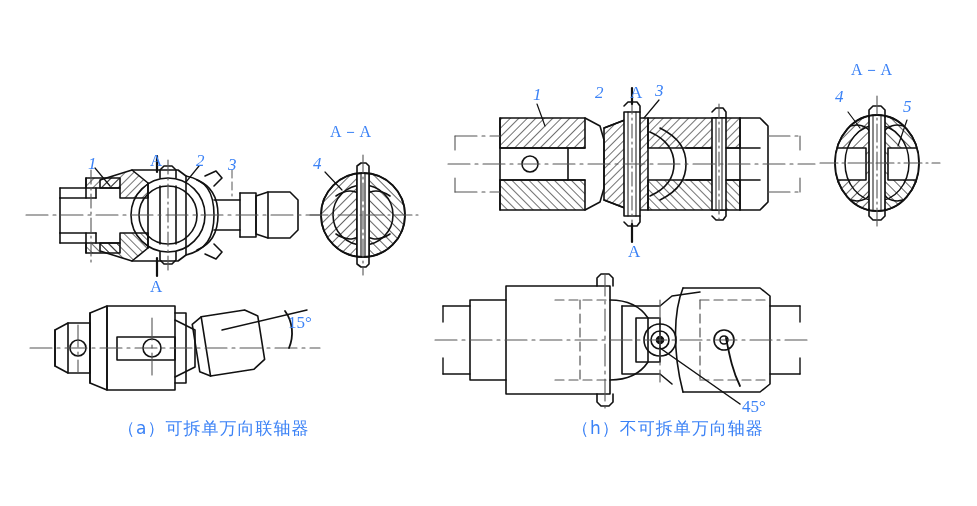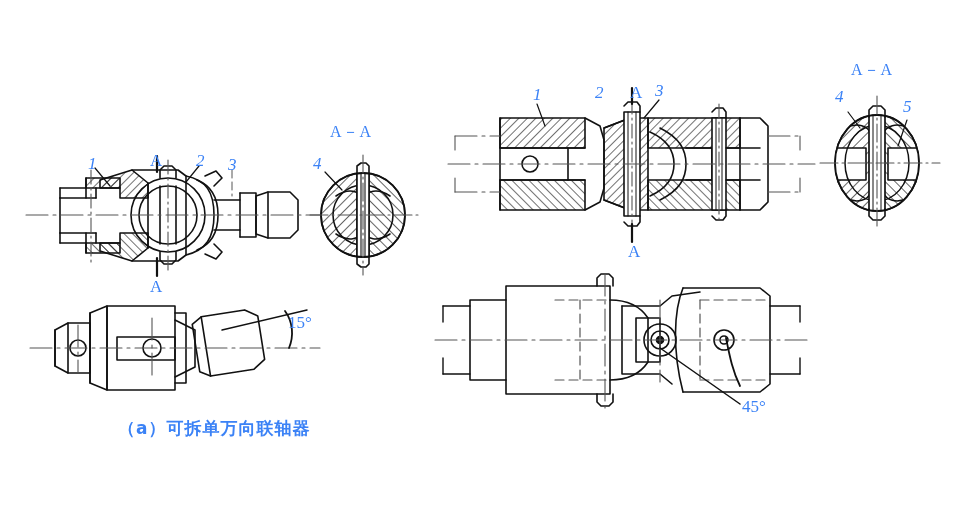--- a/index.html
+++ b/index.html
@@ -48,21 +48,21 @@
     letter-spacing: 1px;
     font-family: "Liberation Serif", "DejaVu Serif", serif;
   }
   .angle {
     font-size: 17px;
     font-family: "Liberation Serif", "DejaVu Serif", serif;
   }
   .caption {
     font-size: 17px;
     font-family: "DejaVu Sans", "Liberation Sans", sans-serif;
-    font-weight: bold;
+    font-weight: normal;
     letter-spacing: 1px;
   }
   .figcap {
     font-size: 18px;
     font-family: "DejaVu Sans", "Liberation Sans", sans-serif;
     letter-spacing: 2px;
   }
 </style>
 </head>
 <body>
@@ -378,15 +378,16 @@
   <div class="lbl num" style="left:655px; top:82px;">3</div>
   <div class="lbl secmark" style="left:628px; top:243px;">A</div>
 
   <div class="lbl sectitle" style="left:851px; top:62px;">A－A</div>
   <div class="lbl num" style="left:835px; top:88px;">4</div>
   <div class="lbl num" style="left:903px; top:98px;">5</div>
 
   <div class="lbl angle" style="left:742px; top:378px;margin-top:20px;">45°</div>
 
   <div class="lbl caption" style="left:118px; top:420px;">（a）可拆单万向联轴器</div>
+  <div class="lbl caption" style="left:572px; top:420px;">（h）不可拆单万向轴器</div>
 
 
 </div>
 
 </body></html>

